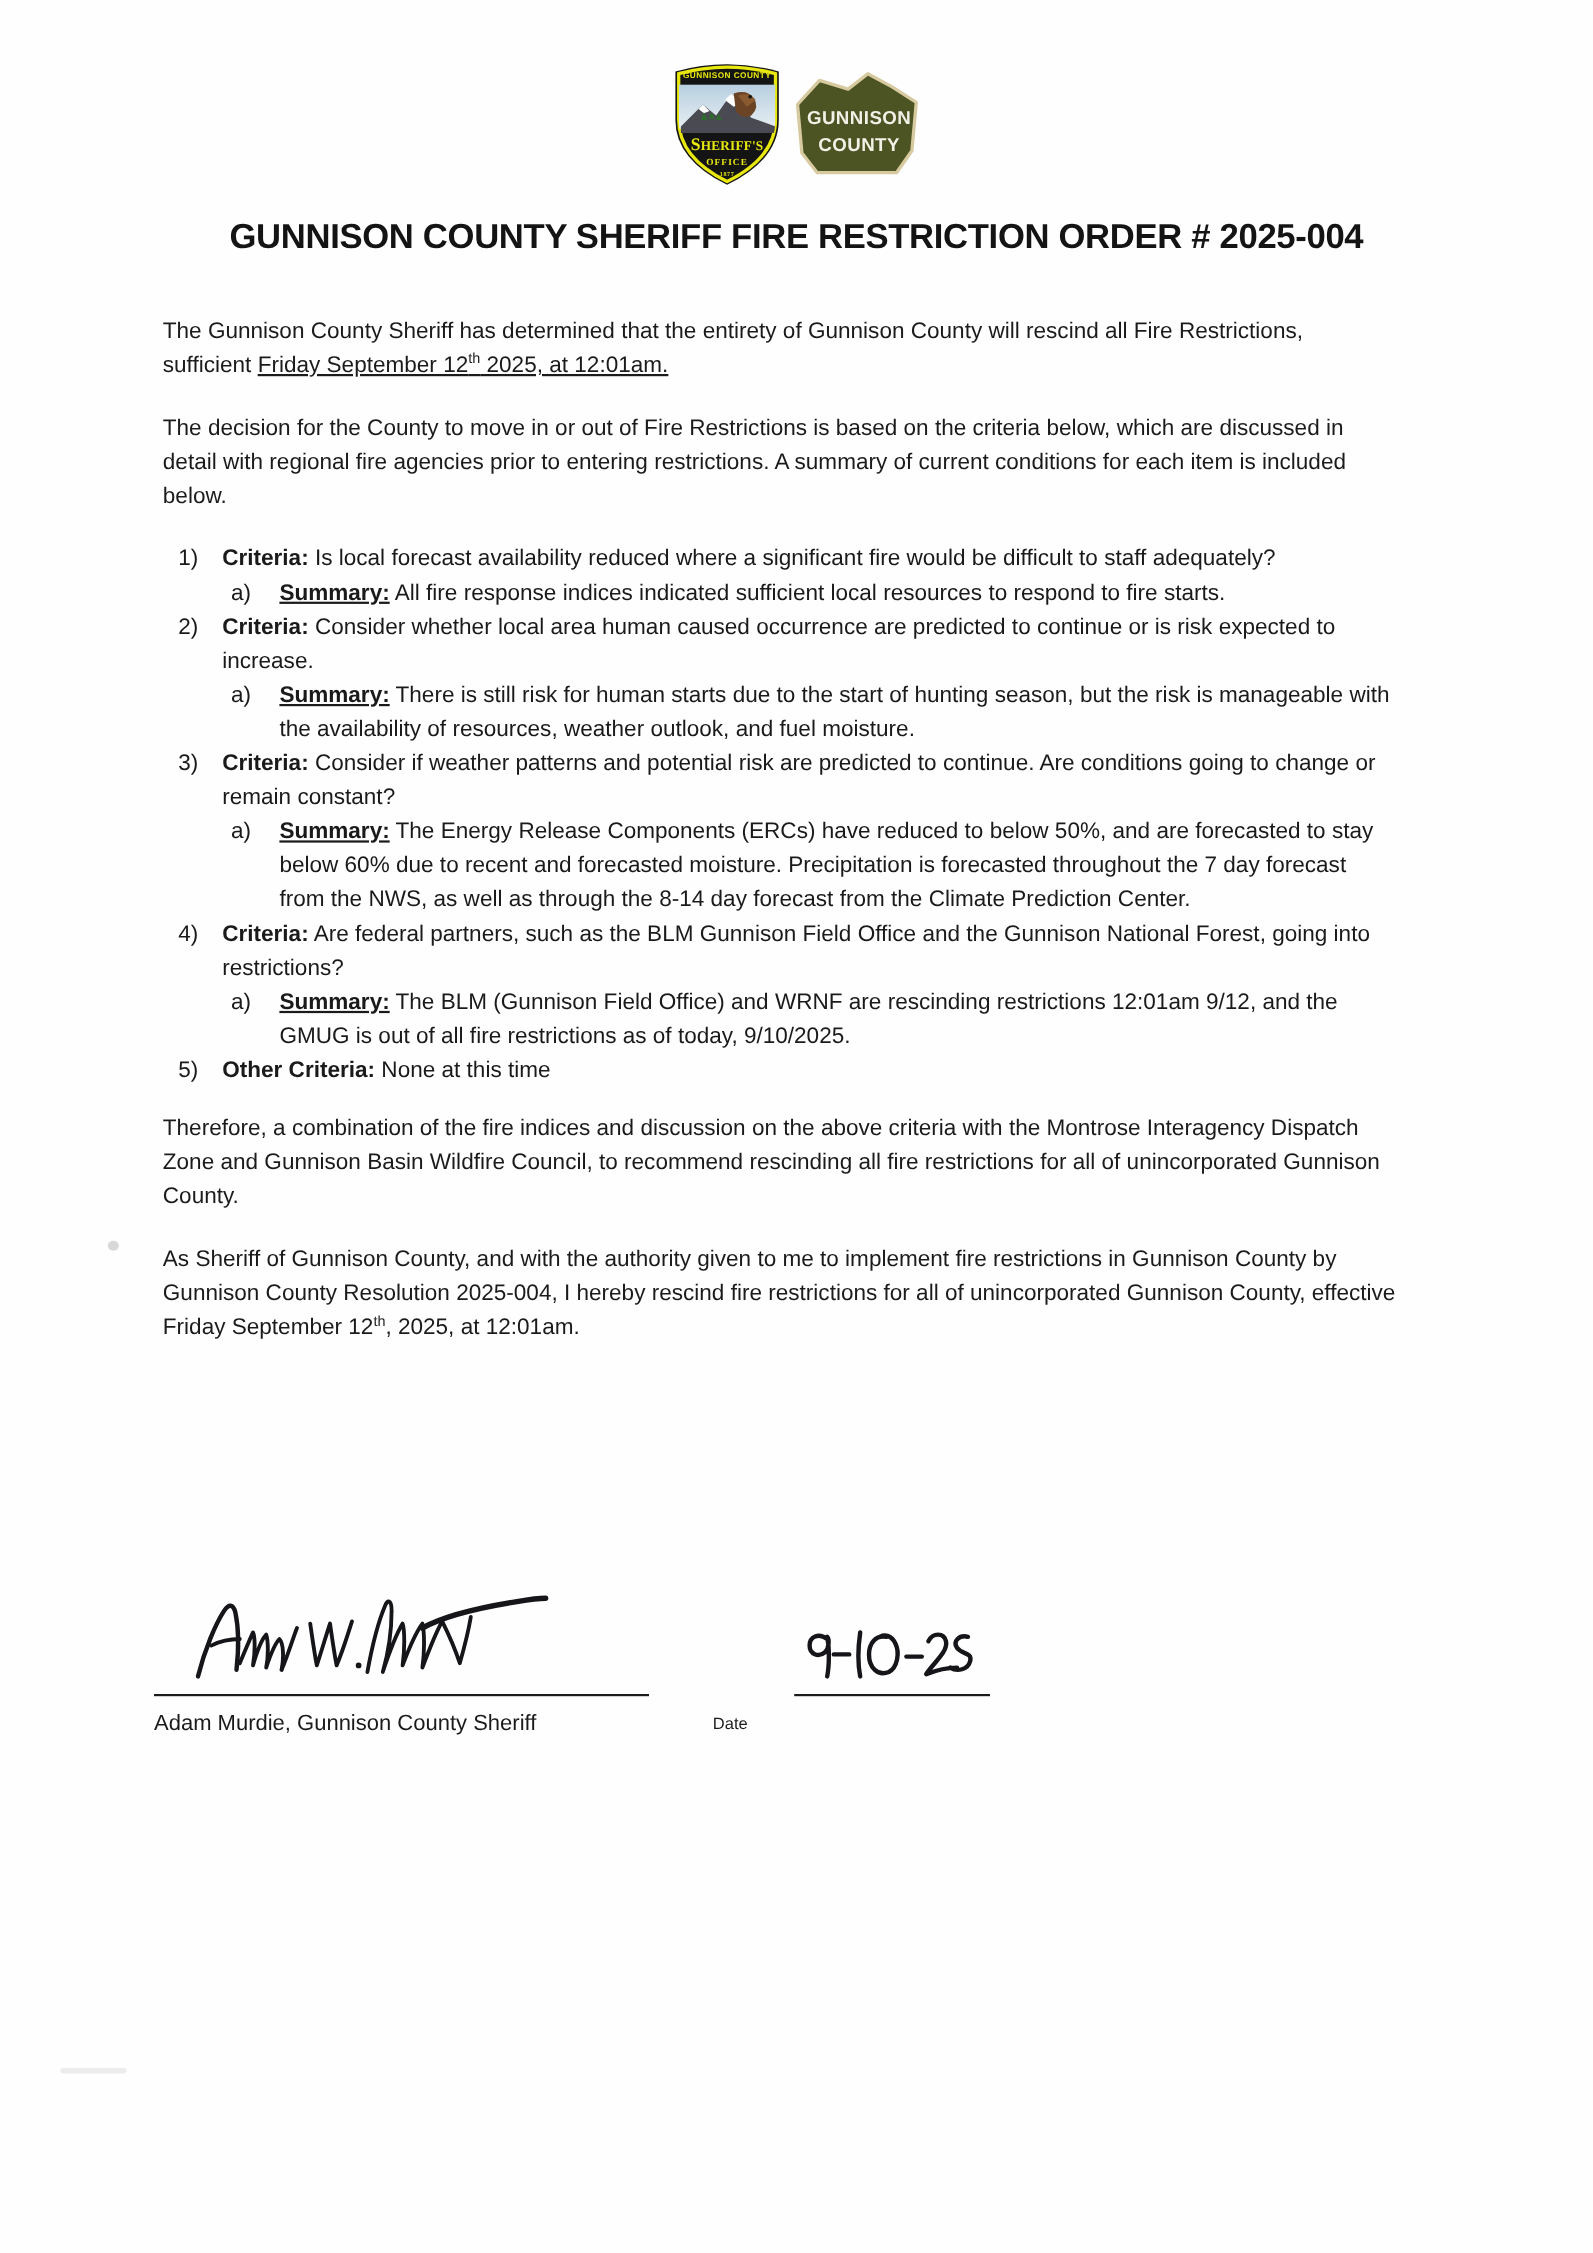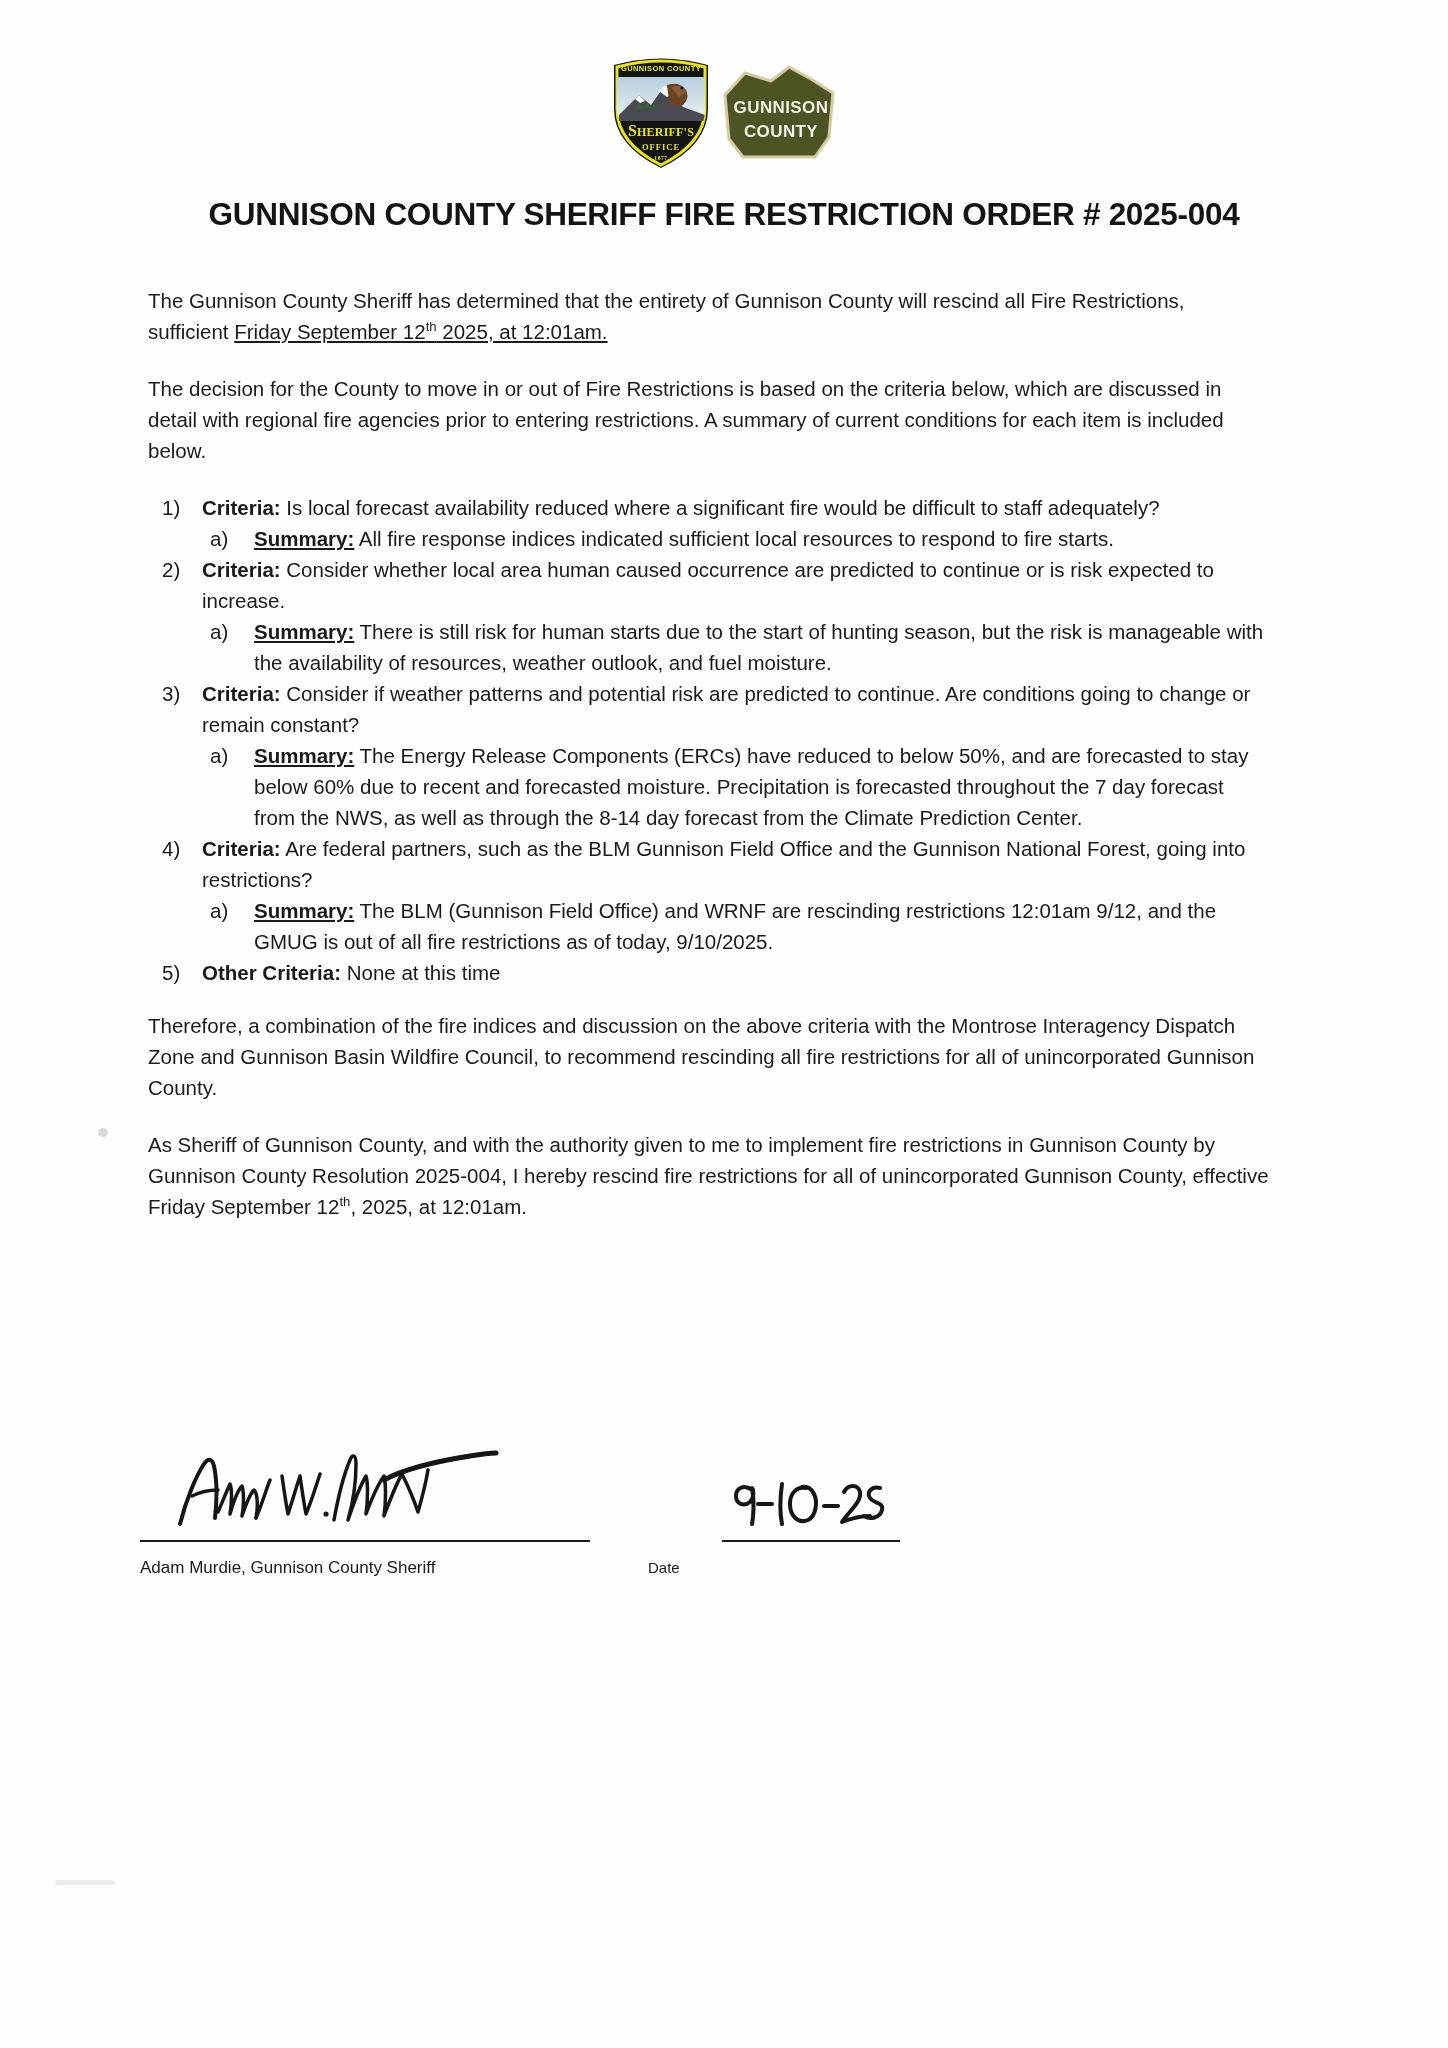--- a/index.html
+++ b/index.html
@@ -132,21 +132,21 @@
     left: 0;
     top: 116px;
     width: 450px;
     height: 2px;
     background: #1b1b1b;
   }
   .sig-name {
     position: absolute;
     left: 0;
     top: 128px;
-    font-size: 17px;
+    font-size: 20px;
     line-height: 31px;
     white-space: nowrap;
   }
   .date-label {
     position: absolute;
     left: 508px;
     top: 128px;
     font-size: 15px;
     line-height: 31px;
   }

